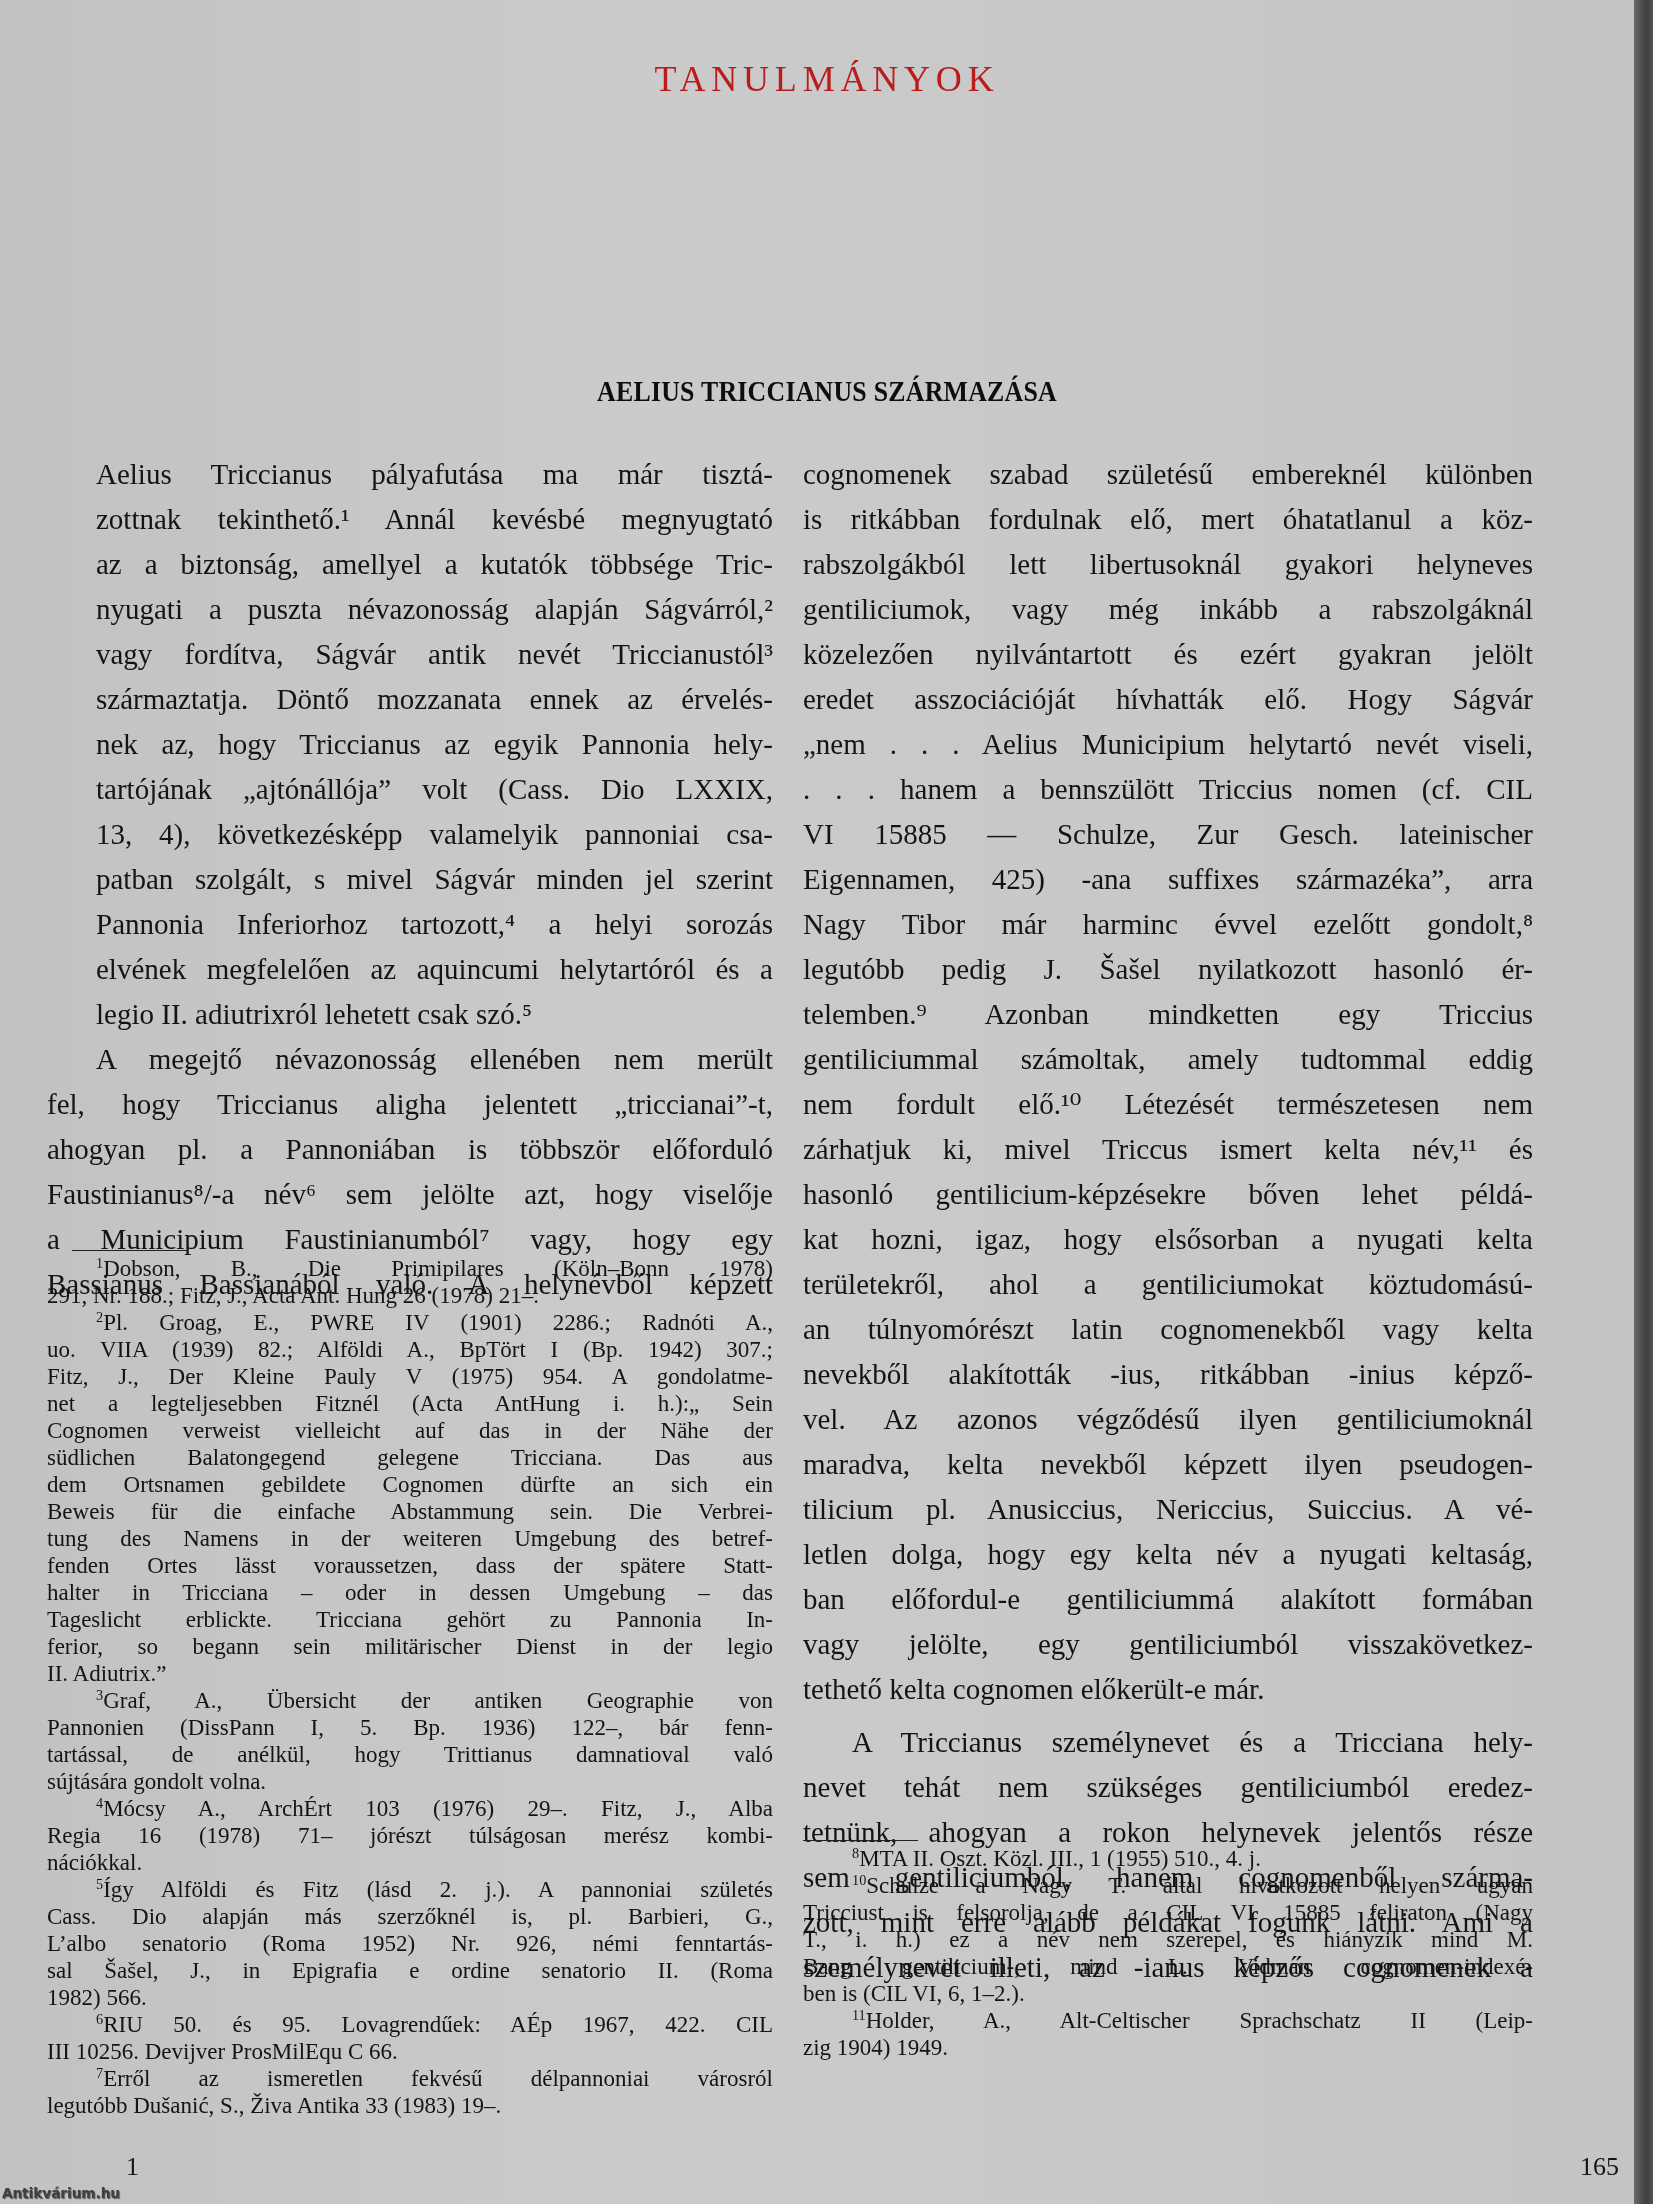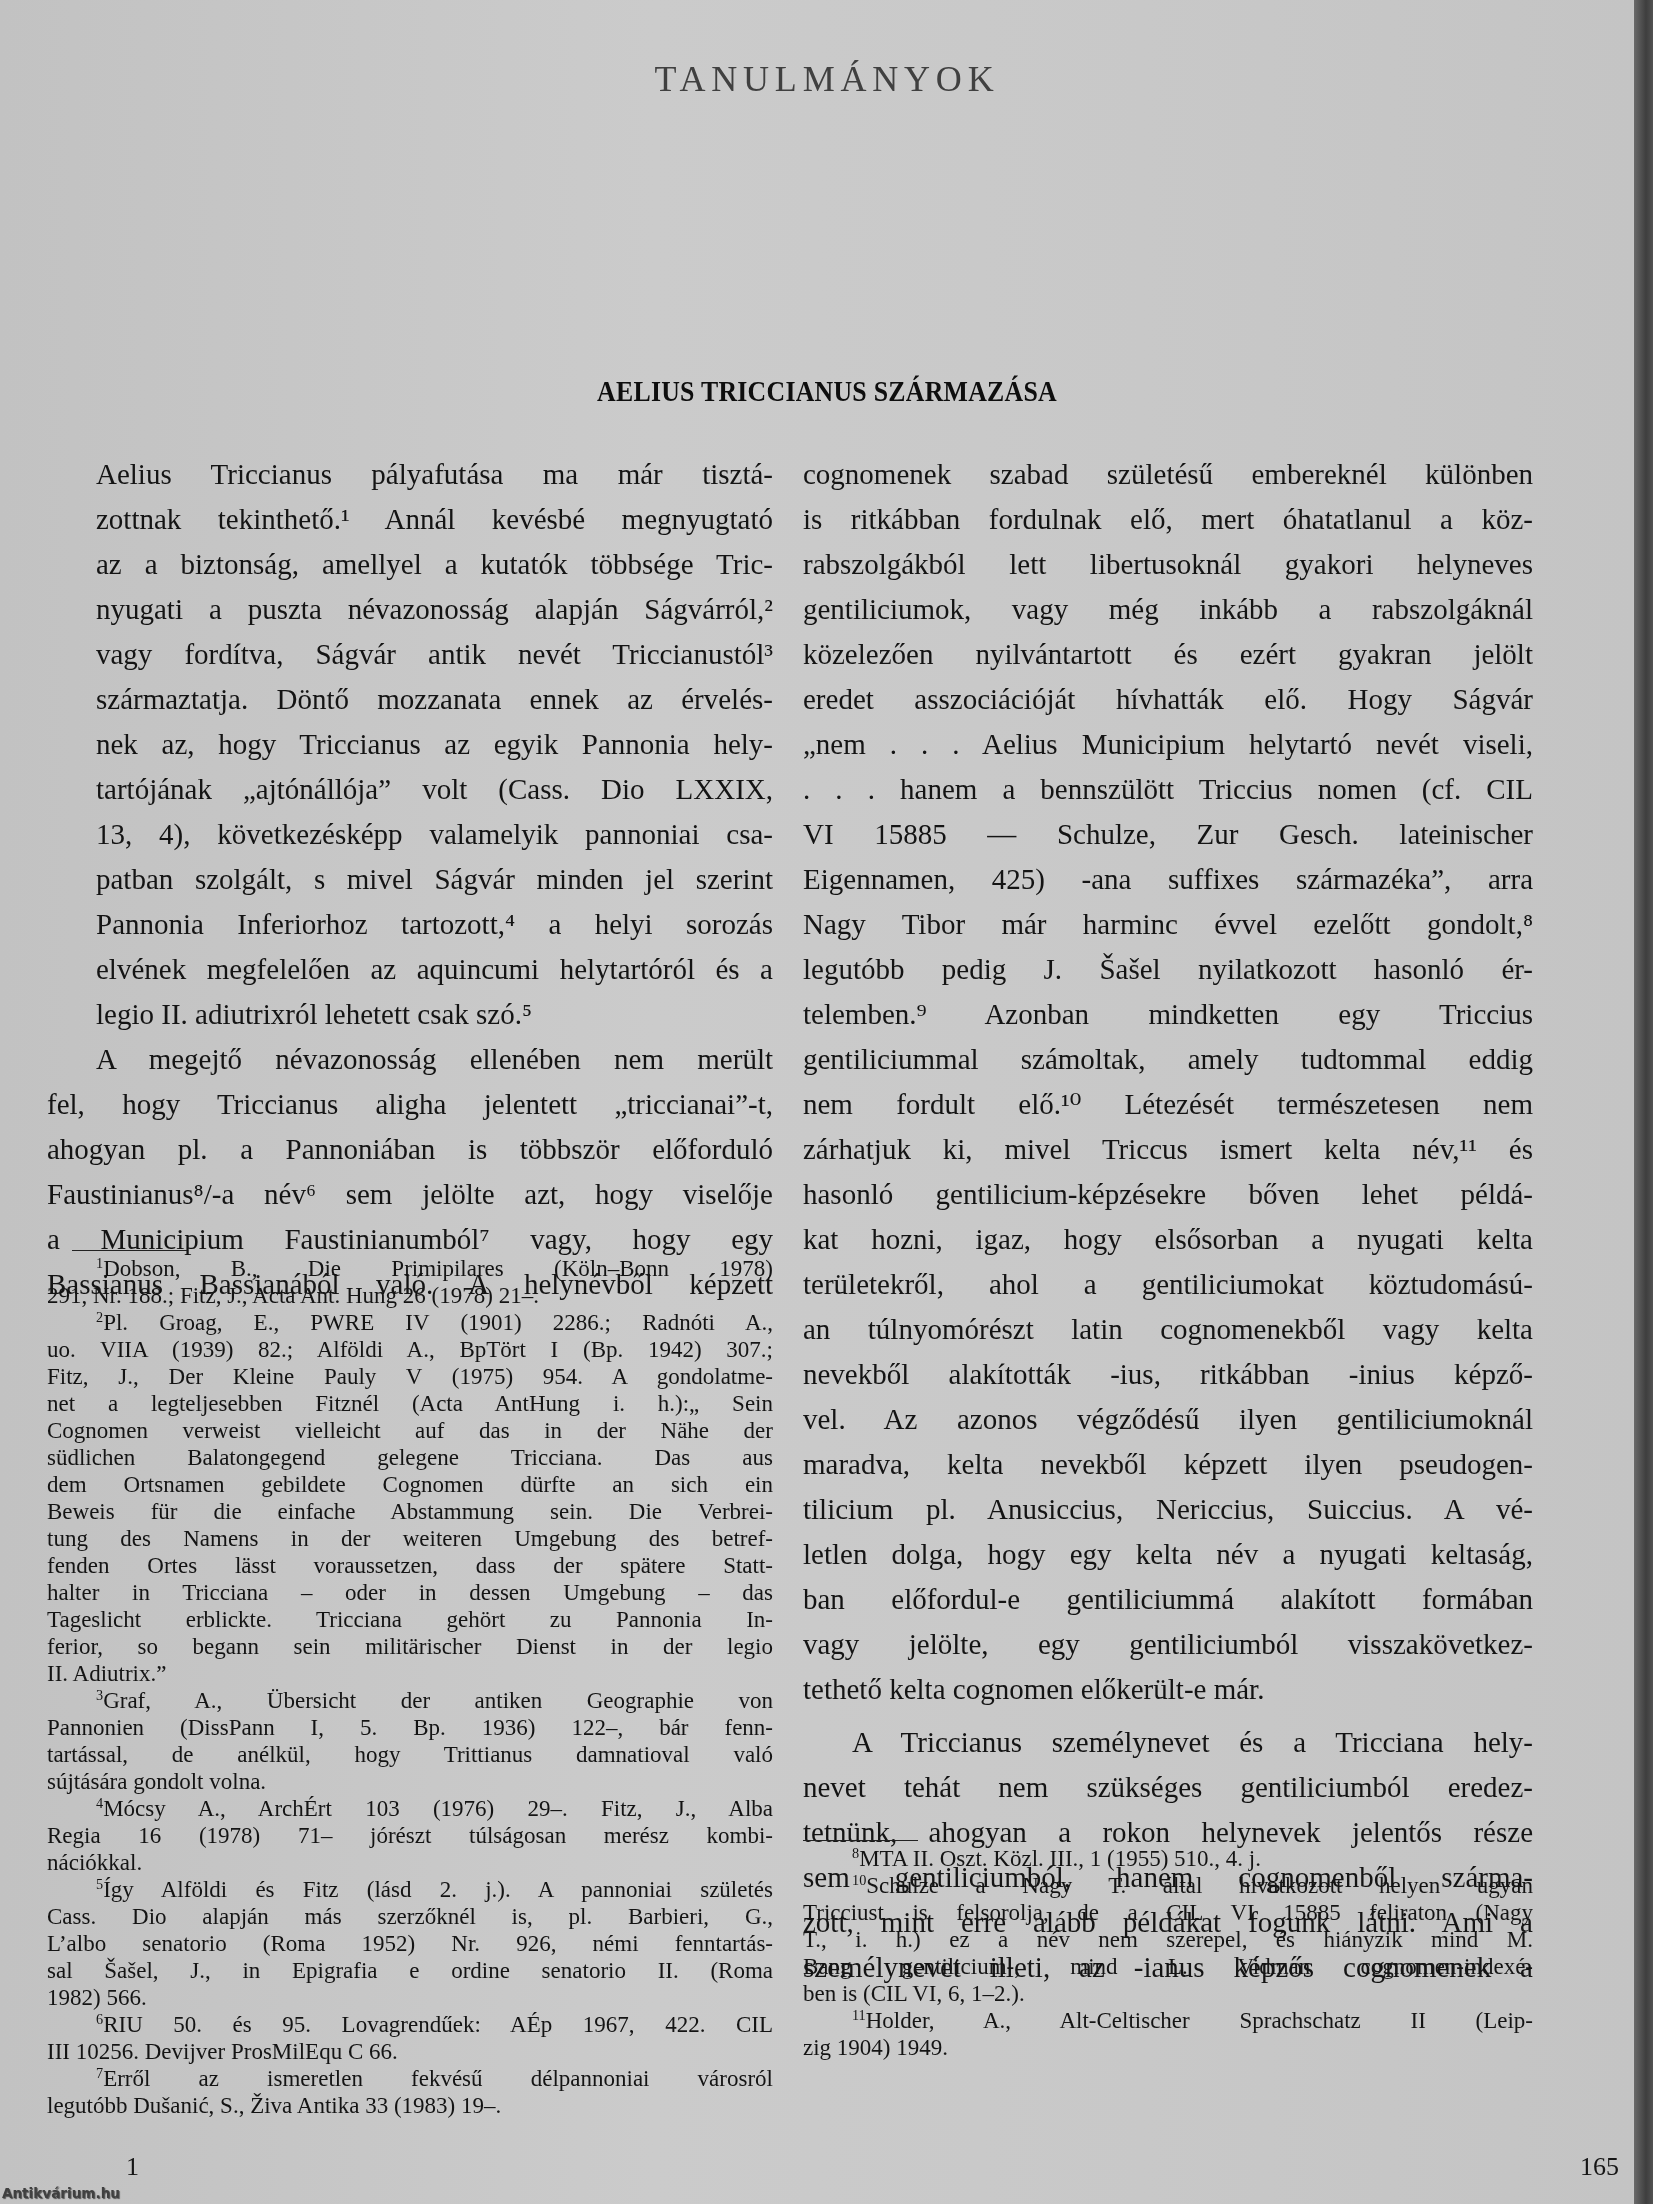--- a/index.html
+++ b/index.html
@@ -13,21 +13,21 @@
     position:absolute; left:0; top:0; width:1633px; height:2205px;
     background:linear-gradient(90deg,#c2c2c2 0%,#cbcbcb 40%,#c8c8c8 70%,#c4c4c4 100%);
   }
   .edge {
     position:absolute; top:0; right:0; width:20.4px; height:2205px;
     background:linear-gradient(90deg,#6a6a6a,#3e3e3e 60%,#555);
   }
   .section-head {
     position:absolute; top:58px; left:0; width:1654px; text-align:center;
     font-family:"Liberation Serif","DejaVu Serif",serif;
-    font-size:36px; letter-spacing:5.8px; color:#404040;
+    font-size:36px; letter-spacing:5.8px; color:#b91c1c;
   }
   .article-title {
     position:absolute; top:374px; left:0; width:1654px; text-align:center;
     font-family:"Liberation Serif","DejaVu Serif",serif;
     font-size:30px; font-weight:bold; color:#0e0e0e; letter-spacing:0.3px;
     transform:scaleX(0.86);
   }
   .col {
     position:absolute; width:726px;
     font-family:"Liberation Serif","DejaVu Serif",serif;

